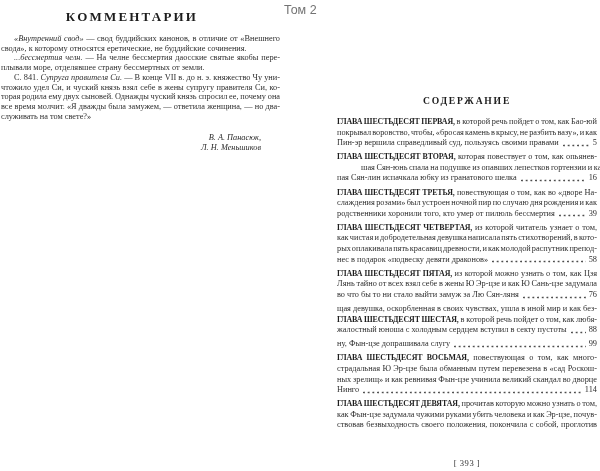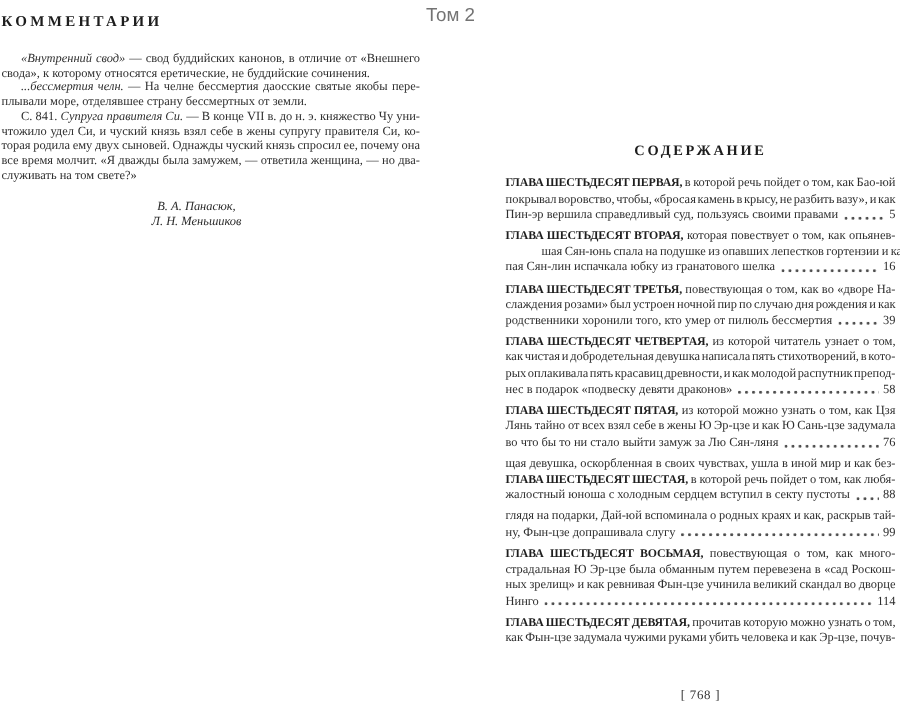--- a/index.html
+++ b/index.html
@@ -9,30 +9,30 @@
     -webkit-font-smoothing:antialiased;
   }
   #stage{position:absolute;inset:0;}
   #reader-title{
     position:absolute;left:284px;top:3px;
     font-family:"Liberation Sans", sans-serif;font-size:12.5px;color:#737373;
   }
   
   #left-page{position:absolute;left:1px;top:9px;width:279px;}
   .page-header{font-weight:bold;color:#1d1d1d;}
-  #left-header{width:262px;text-align:left;font-size:10px;letter-spacing:2.2px;}
+  #left-header{width:262px;text-align:center;font-size:13px;letter-spacing:2.2px;}
   #left-body{position:absolute;left:0;top:25px;width:279px;}
   .jline{font-size:8.3px;}
   #left-body .jline{line-height:9.7px;}
   .jin{white-space:nowrap;display:inline-block;}
   .indent{padding-left:13px;}
   .b{font-weight:bold;color:#1f1f1f;font-size:7.9px;letter-spacing:-0.1px;}
   .i{font-style:italic;}
   #signature{
-    position:absolute;left:0;top:124px;width:260px;text-align:center;
+    position:absolute;left:0;top:124px;width:260px;text-align:right;
     font-style:italic;font-size:8.3px;line-height:9.9px;color:#2a2a2a;
   }
   
   #right-page{position:absolute;left:337px;top:95px;width:260px;height:376px;}
   #toc-header{text-align:center;font-size:9.6px;letter-spacing:1.8px;margin-bottom:11px;}
   .toc-entry{margin-bottom:3.5px;}
   .toc-entry .jline{line-height:10.6px;}
   .tlast{display:flex;line-height:10.6px;font-size:8.3px;}
   .txt{white-space:nowrap;}
   .dots{
@@ -124,38 +124,38 @@
         <div class="toc-entry">
           <div class="jline"><span class="jin" style="word-spacing: 0.0273438px;"><span>щая девушка, оскорбленная в своих чувствах, ушла в иной мир и как без-</span></span></div>
           <div class="jline"><span class="jin" style="word-spacing: -0.240625px;"><span class="b">ГЛАВА ШЕСТЬДЕСЯТ ШЕСТАЯ,</span><span> в которой речь пойдет о том, как любя-</span></span></div>
           <div class="tlast">
             <span class="txt"><span>жалостный юноша с холодным сердцем вступил в секту пустоты</span></span>
             <span class="dots"></span>
             <span class="pg">88</span>
           </div>
         </div>
         <div class="toc-entry">
-          <div class="jline"><span class="jin" style="word-spacing: -0.190341px;"><span>глядя на подарки, Дай-юй вспоминала о родных краях и как, раскрыв тай-</span></span></div>
           <div class="tlast">
             <span class="txt"><span>ну, Фын-цзе допрашивала слугу</span></span>
             <span class="dots"></span>
             <span class="pg">99</span>
           </div>
         </div>
         <div class="toc-entry">
           <div class="jline"><span class="jin" style="word-spacing: 2.34821px;"><span class="b">ГЛАВА ШЕСТЬДЕСЯТ ВОСЬМАЯ,</span><span> повествующая о том, как много-</span></span></div>
           <div class="jline"><span class="jin" style="word-spacing: 0.265625px;"><span>страдальная Ю Эр-цзе была обманным путем перевезена в «сад Роскош-</span></span></div>
           <div class="jline"><span class="jin" style="word-spacing: -0.28125px;"><span>ных зрелищ» и как ревнивая Фын-цзе учинила великий скандал во дворце</span></span></div>
           <div class="tlast">
             <span class="txt"><span>Нинго</span></span>
             <span class="dots"></span>
             <span class="pg">114</span>
           </div>
         </div>
         <div class="toc-entry">
           <div class="jline"><span class="jin" style="word-spacing: -0.443359px;"><span class="b">ГЛАВА ШЕСТЬДЕСЯТ ДЕВЯТАЯ,</span><span> прочитав которую можно узнать о том,</span></span></div>
           <div class="jline"><span class="jin" style="word-spacing: -0.553125px;"><span>как Фын-цзе задумала чужими руками убить человека и как Эр-цзе, почув-</span></span></div>
+          <div class="jline"><span class="jin" style="word-spacing: 0.466518px;"><span>ствовав безвыходность своего положения, покончила с собой, проглотив</span></span></div>
         </div>
       </div>
-    <div id="folio">[ 768 ]</div>
+    <div id="folio">[ 393 ]</div>
   </div>
 
 </div>
 
 </body></html>

